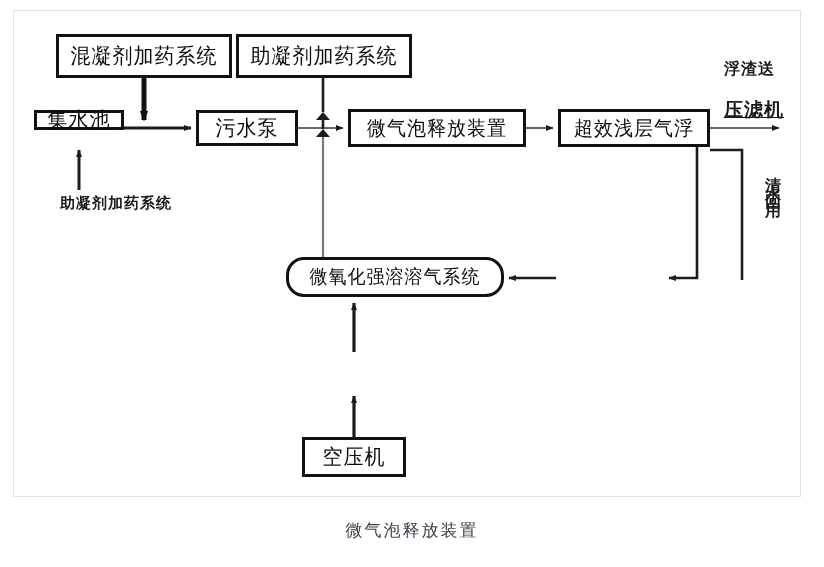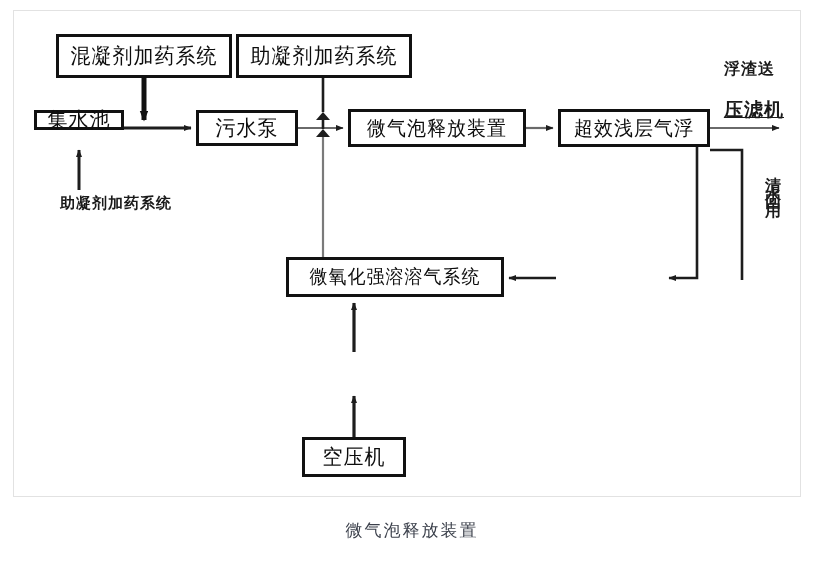--- a/index.html
+++ b/index.html
@@ -176,21 +176,21 @@
     </div>
 
     <div class="node" style="left:348px; top:109px; width:178px; height:38px; font-size:19px;">
       <span class="node-label">微气泡释放装置</span>
     </div>
 
     <div class="node" style="left:558px; top:109px; width:152px; height:38px; font-size:19px;">
       <span class="node-label">超效浅层气浮</span>
     </div>
 
-    <div class="node" style="left:286px; top:257px; width:218px; height:40px; font-size:18px;">
+    <div class="node" style="left:286px; top:257px; width:218px; height:40px; font-size:18px;border-radius:18px;">
       <span class="node-label">微氧化强溶溶气系统</span>
     </div>
 
 
 
     <div class="node" style="left:302px; top:437px; width:104px; height:40px; font-size:20px;">
       <span class="node-label">空压机</span>
     </div>
 
     <div class="free-label" style="left:60px; top:194px; font-size:15px;">助凝剂加药系统</div>

